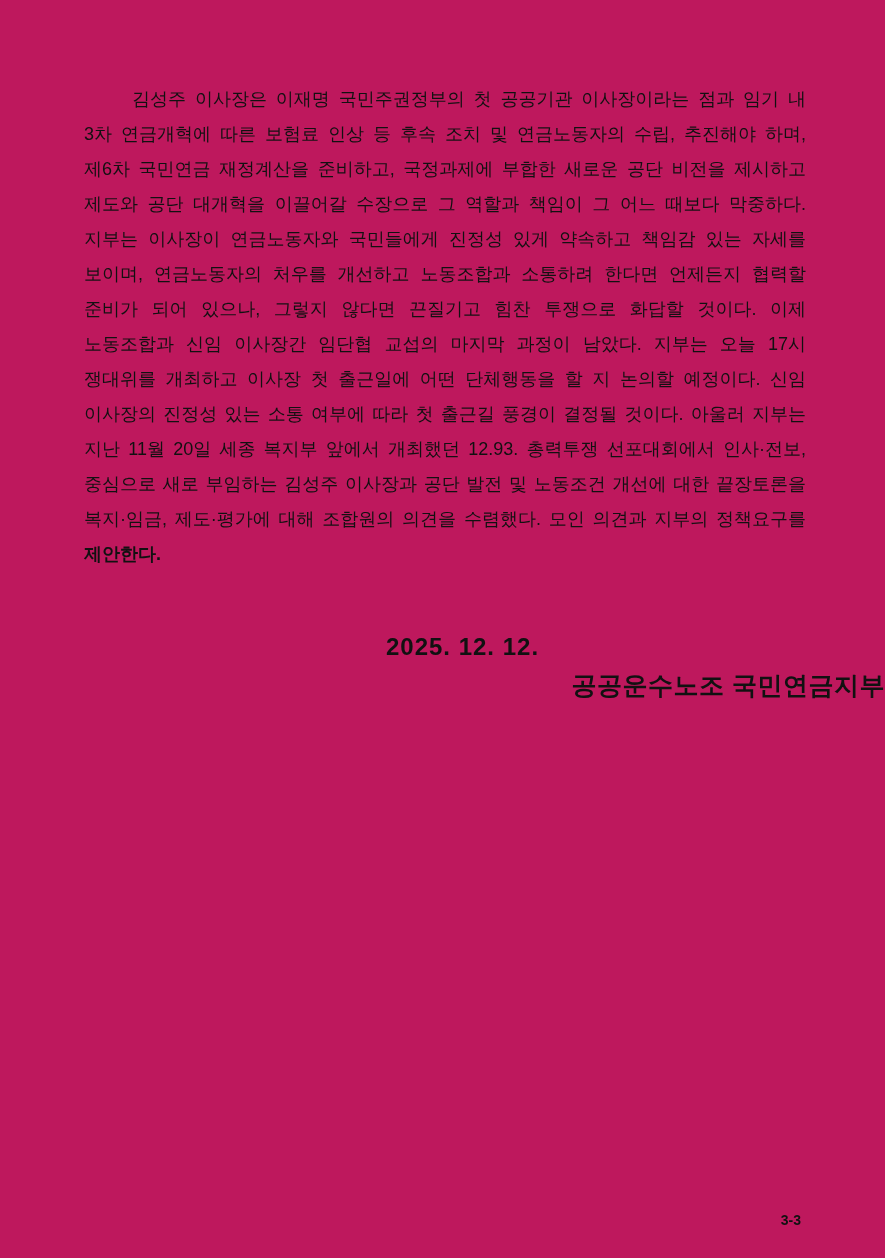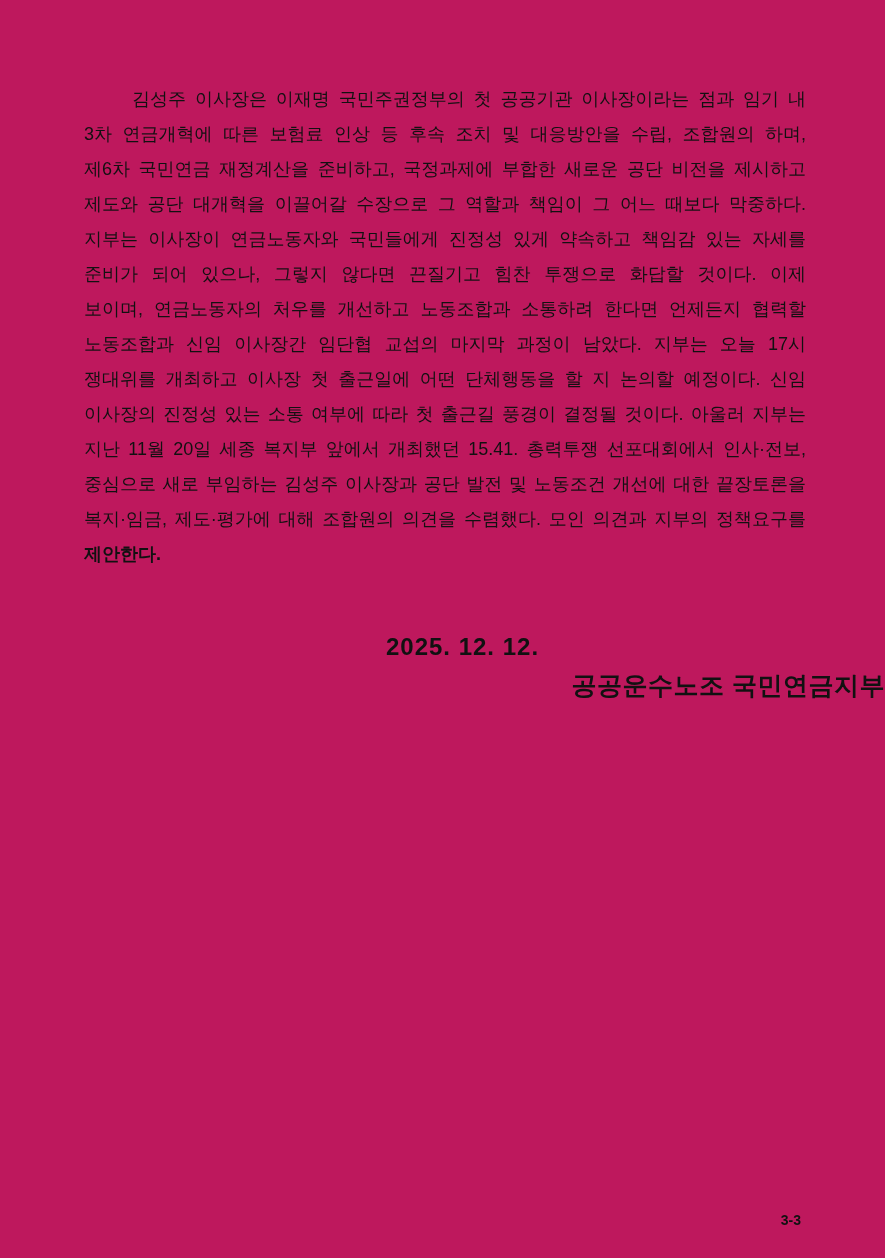--- a/index.html
+++ b/index.html
@@ -71,30 +71,30 @@
     color: #111111;
   }
 </style>
 </head>
 <body>
 
 <div class="page">
 
   <div class="body-text">
     <div class="line first">김성주 이사장은 이재명 국민주권정부의 첫 공공기관 이사장이라는 점과 임기 내</div>
-    <div class="line">3차 연금개혁에 따른 보험료 인상 등 후속 조치 및 대응방안을 수립, 조합원의 하며,</div>
+    <div class="line">3차 연금개혁에 따른 보험료 인상 등 후속 조치 및 연금노동자의 수립, 추진해야 하며,</div>
     <div class="line">제6차 국민연금 재정계산을 준비하고, 국정과제에 부합한 새로운 공단 비전을 제시하고</div>
     <div class="line">제도와 공단 대개혁을 이끌어갈 수장으로 그 역할과 책임이 그 어느 때보다 막중하다.</div>
     <div class="line">지부는 이사장이 연금노동자와 국민들에게 진정성 있게 약속하고 책임감 있는 자세를</div>
+    <div class="line">보이며, 연금노동자의 처우를 개선하고 노동조합과 소통하려 한다면 언제든지 협력할</div>
     <div class="line">준비가 되어 있으나, 그렇지 않다면 끈질기고 힘찬 투쟁으로 화답할 것이다. 이제</div>
-    <div class="line">보이며, 연금노동자의 처우를 개선하고 노동조합과 소통하려 한다면 언제든지 협력할</div>
     <div class="line">노동조합과 신임 이사장간 임단협 교섭의 마지막 과정이 남았다. 지부는 오늘 17시</div>
     <div class="line">쟁대위를 개최하고 이사장 첫 출근일에 어떤 단체행동을 할 지 논의할 예정이다. 신임</div>
     <div class="line">이사장의 진정성 있는 소통 여부에 따라 첫 출근길 풍경이 결정될 것이다. 아울러 지부는</div>
-    <div class="line">지난 11월 20일 세종 복지부 앞에서 개최했던 15.41. 총력투쟁 선포대회에서 인사·전보,</div>
+    <div class="line">지난 11월 20일 세종 복지부 앞에서 개최했던 12.93. 총력투쟁 선포대회에서 인사·전보,</div>
     <div class="line">중심으로 새로 부임하는 김성주 이사장과 공단 발전 및 노동조건 개선에 대한 끝장토론을</div>
     <div class="line">복지·임금, 제도·평가에 대해 조합원의 의견을 수렴했다. 모인 의견과 지부의 정책요구를</div>
     <div class="line last">제안한다.</div>
   </div>
 
   <div class="date-line">2025. 12. 12.</div>
 
   <div class="org-line">공공운수노조 국민연금지부</div>
 
   <div class="page-number">3-3</div>

